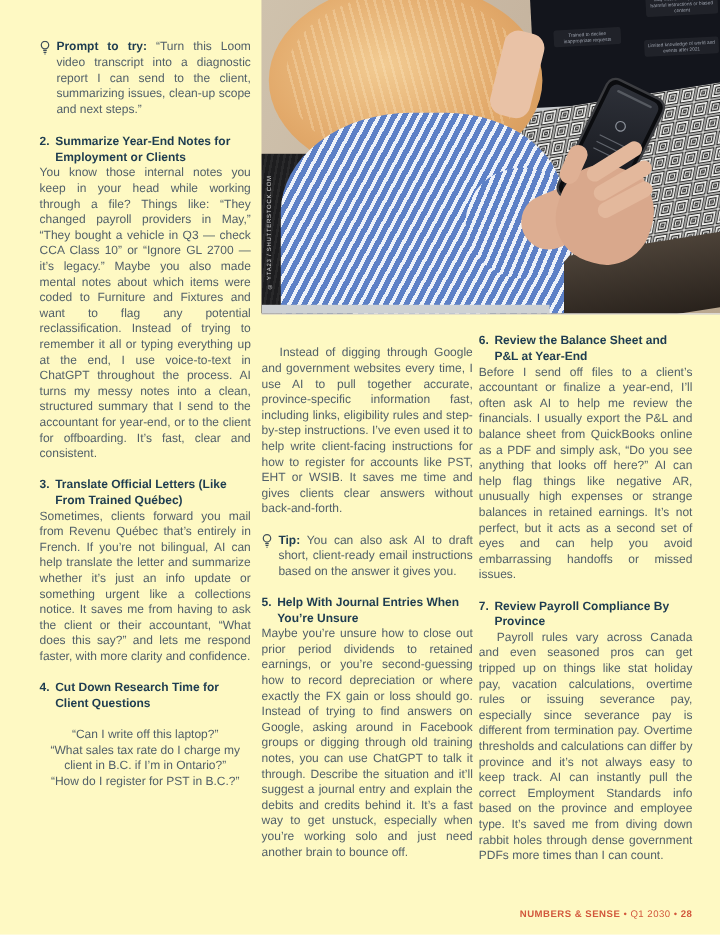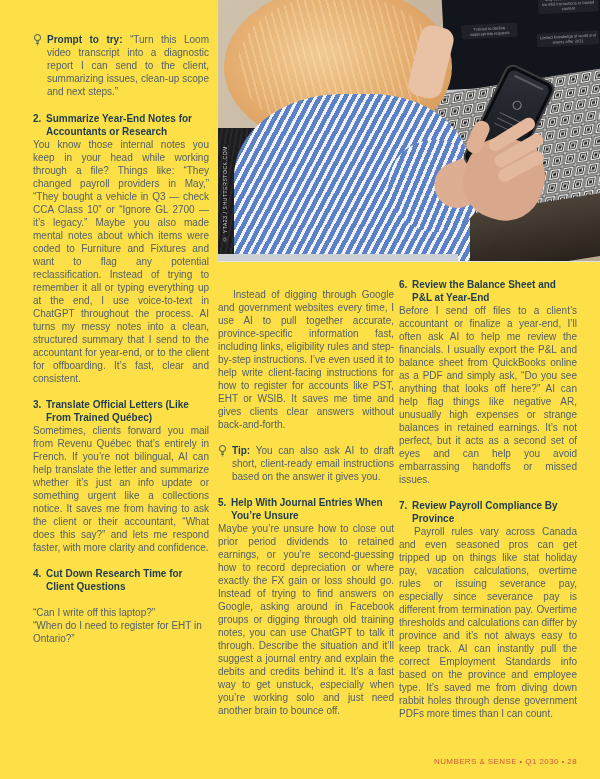--- a/index.html
+++ b/index.html
@@ -1,41 +1,41 @@
 <!DOCTYPE html>
 <html><head>
 <meta charset="utf-8">
 <style>
   * { margin:0; padding:0; box-sizing:border-box; }
   html,body { background:#ffffff; }
   body { width:600px; height:779px; font-family:"Liberation Sans", sans-serif; position:relative; overflow:hidden; }
-  .page { position:absolute; left:0; top:0; width:600px; height:779px; background:#fde047; }
+  .page { position:absolute; left:0; top:0; width:600px; height:779px; background:#fef9c3; }
 
   
   .col { position:absolute; font-size:10px; line-height:13px; color:#515f69; text-align:justify; }
   .col-left  { left:33px;  top:33px;  width:176px; }
   .col-mid   { left:218px; top:288px; width:176px; }
   .col-right { left:399px; top:278px; width:178px; }
 
   .tipblock { display:flex; margin-bottom:14px; }
   .tip-icon { flex:none; width:14px; padding-top:1px; }
   .tip-text { flex:1; }
   .tip-label { font-weight:bold; color:#1e3c50; }
 
   .heading { display:flex; font-weight:bold; color:#1e3c50; margin-top:13px; text-align:left; }
   .h-num { flex:none; width:13px; }
   .h-title { flex:1; }
   .body-par { margin:0; }
   .indent { text-indent:15px; }
 
-  .quotes { margin-top:13px; text-align:left; }
+  .quotes { margin-top:13px; text-align:center; }
 
   
   .footer { position:absolute; right:23px; top:757px; font-size:8px; letter-spacing:0.4px; color:#d2573c; white-space:nowrap; }
-  .footer b { font-weight:normal; }
+  .footer b { font-weight:bold; }
 
   
   .photo { position:absolute; left:218px; top:0; width:382px; height:262px; overflow:hidden; background:#c8b8a2; border-bottom:1px solid #e2e2e2; }
   .floor { position:absolute; inset:0; background:linear-gradient(115deg,#cfc2ad 0%,#c6b5a0 45%,#b9a78f 100%); }
   .vein { position:absolute; border-top:1px solid rgba(150,95,55,0.35); border-radius:50%; }
   .v1 { left:10px; top:150px; width:60px; height:24px; transform:rotate(-18deg); }
   .v2 { left:40px; top:200px; width:50px; height:20px; transform:rotate(12deg); }
   .v3 { left:95px; top:235px; width:55px; height:18px; transform:rotate(-8deg); }
   .chair-rod { position:absolute; left:138px; top:55px; width:9px; height:100px; background:#ece9e2; transform:rotate(22deg); }
   .chair { position:absolute; left:-12px; top:128px; width:88px; height:140px; background:#1d1d1f; border-radius:10px 34px 0 0;
@@ -143,38 +143,39 @@
               <line x1="3.3" y1="9.6" x2="5.7" y2="9.6"></line>
               <line x1="4.5" y1="10.6" x2="4.5" y2="11.4"></line>
             </g>
           </svg>
       </span>
       <span class="tip-text"><b class="tip-label">Prompt to try:</b><span> “Turn this Loom video transcript into a diagnostic report I can send to the client, summarizing issues, clean-up scope and next steps.”</span></span>
     </div>
 
     <div class="heading" style="margin-top:0">
       <span class="h-num">2.</span>
-      <span class="h-title">Summarize Year-End Notes for Accountants or Research</span>
+      <span class="h-title">Summarize Year-End Notes for Employment or Clients</span>
     </div>
     <p class="body-par">You know those internal notes you keep in your head while working through a file? Things like: “They changed payroll providers in May,” “They bought a vehicle in Q3 — check CCA Class 10” or “Ignore GL 2700 — it’s legacy.” Maybe you also made mental notes about which items were coded to Furniture and Fixtures and want to flag any potential reclassification. Instead of trying to remember it all or typing everything up at the end, I use voice-to-text in ChatGPT throughout the process. AI turns my messy notes into a clean, structured summary that I send to the accountant for year-end, or to the client for offboarding. It’s fast, clear and consistent.</p>
 
     <div class="heading">
       <span class="h-num">3.</span>
       <span class="h-title">Translate Official Letters (Like From Trained Québec)</span>
     </div>
     <p class="body-par">Sometimes, clients forward you mail from Revenu Québec that’s entirely in French. If you’re not bilingual, AI can help translate the letter and summarize whether it’s just an info update or something urgent like a collections notice. It saves me from having to ask the client or their accountant, “What does this say?” and lets me respond faster, with more clarity and confidence.</p>
 
     <div class="heading">
       <span class="h-num">4.</span>
       <span class="h-title">Cut Down Research Time for Client Questions</span>
     </div>
 
     <div class="quotes">
       <div>“Can I write off this laptop?”</div>
-      <div>“When do I need to register for EHT in Ontario?”</div>
+      <div>“What sales tax rate do I charge my client in B.C. if I’m in Ontario?”</div>
+      <div>“How do I register for PST in B.C.?”</div>
     </div>
   </div>
 
   <div class="col col-mid">
     <p class="body-par indent">Instead of digging through Google and government websites every time, I use AI to pull together accurate, province-specific information fast, including links, eligibility rules and step-by-step instructions. I’ve even used it to help write client-facing instructions for how to register for accounts like PST, EHT or WSIB. It saves me time and gives clients clear answers without back-and-forth.</p>
 
     <div class="tipblock" style="margin:13px 0 0">
       <span class="tip-icon">
         <svg width="9" height="12" viewBox="0 0 9 12">
             <g fill="none" stroke="#41505a" stroke-width="1">

